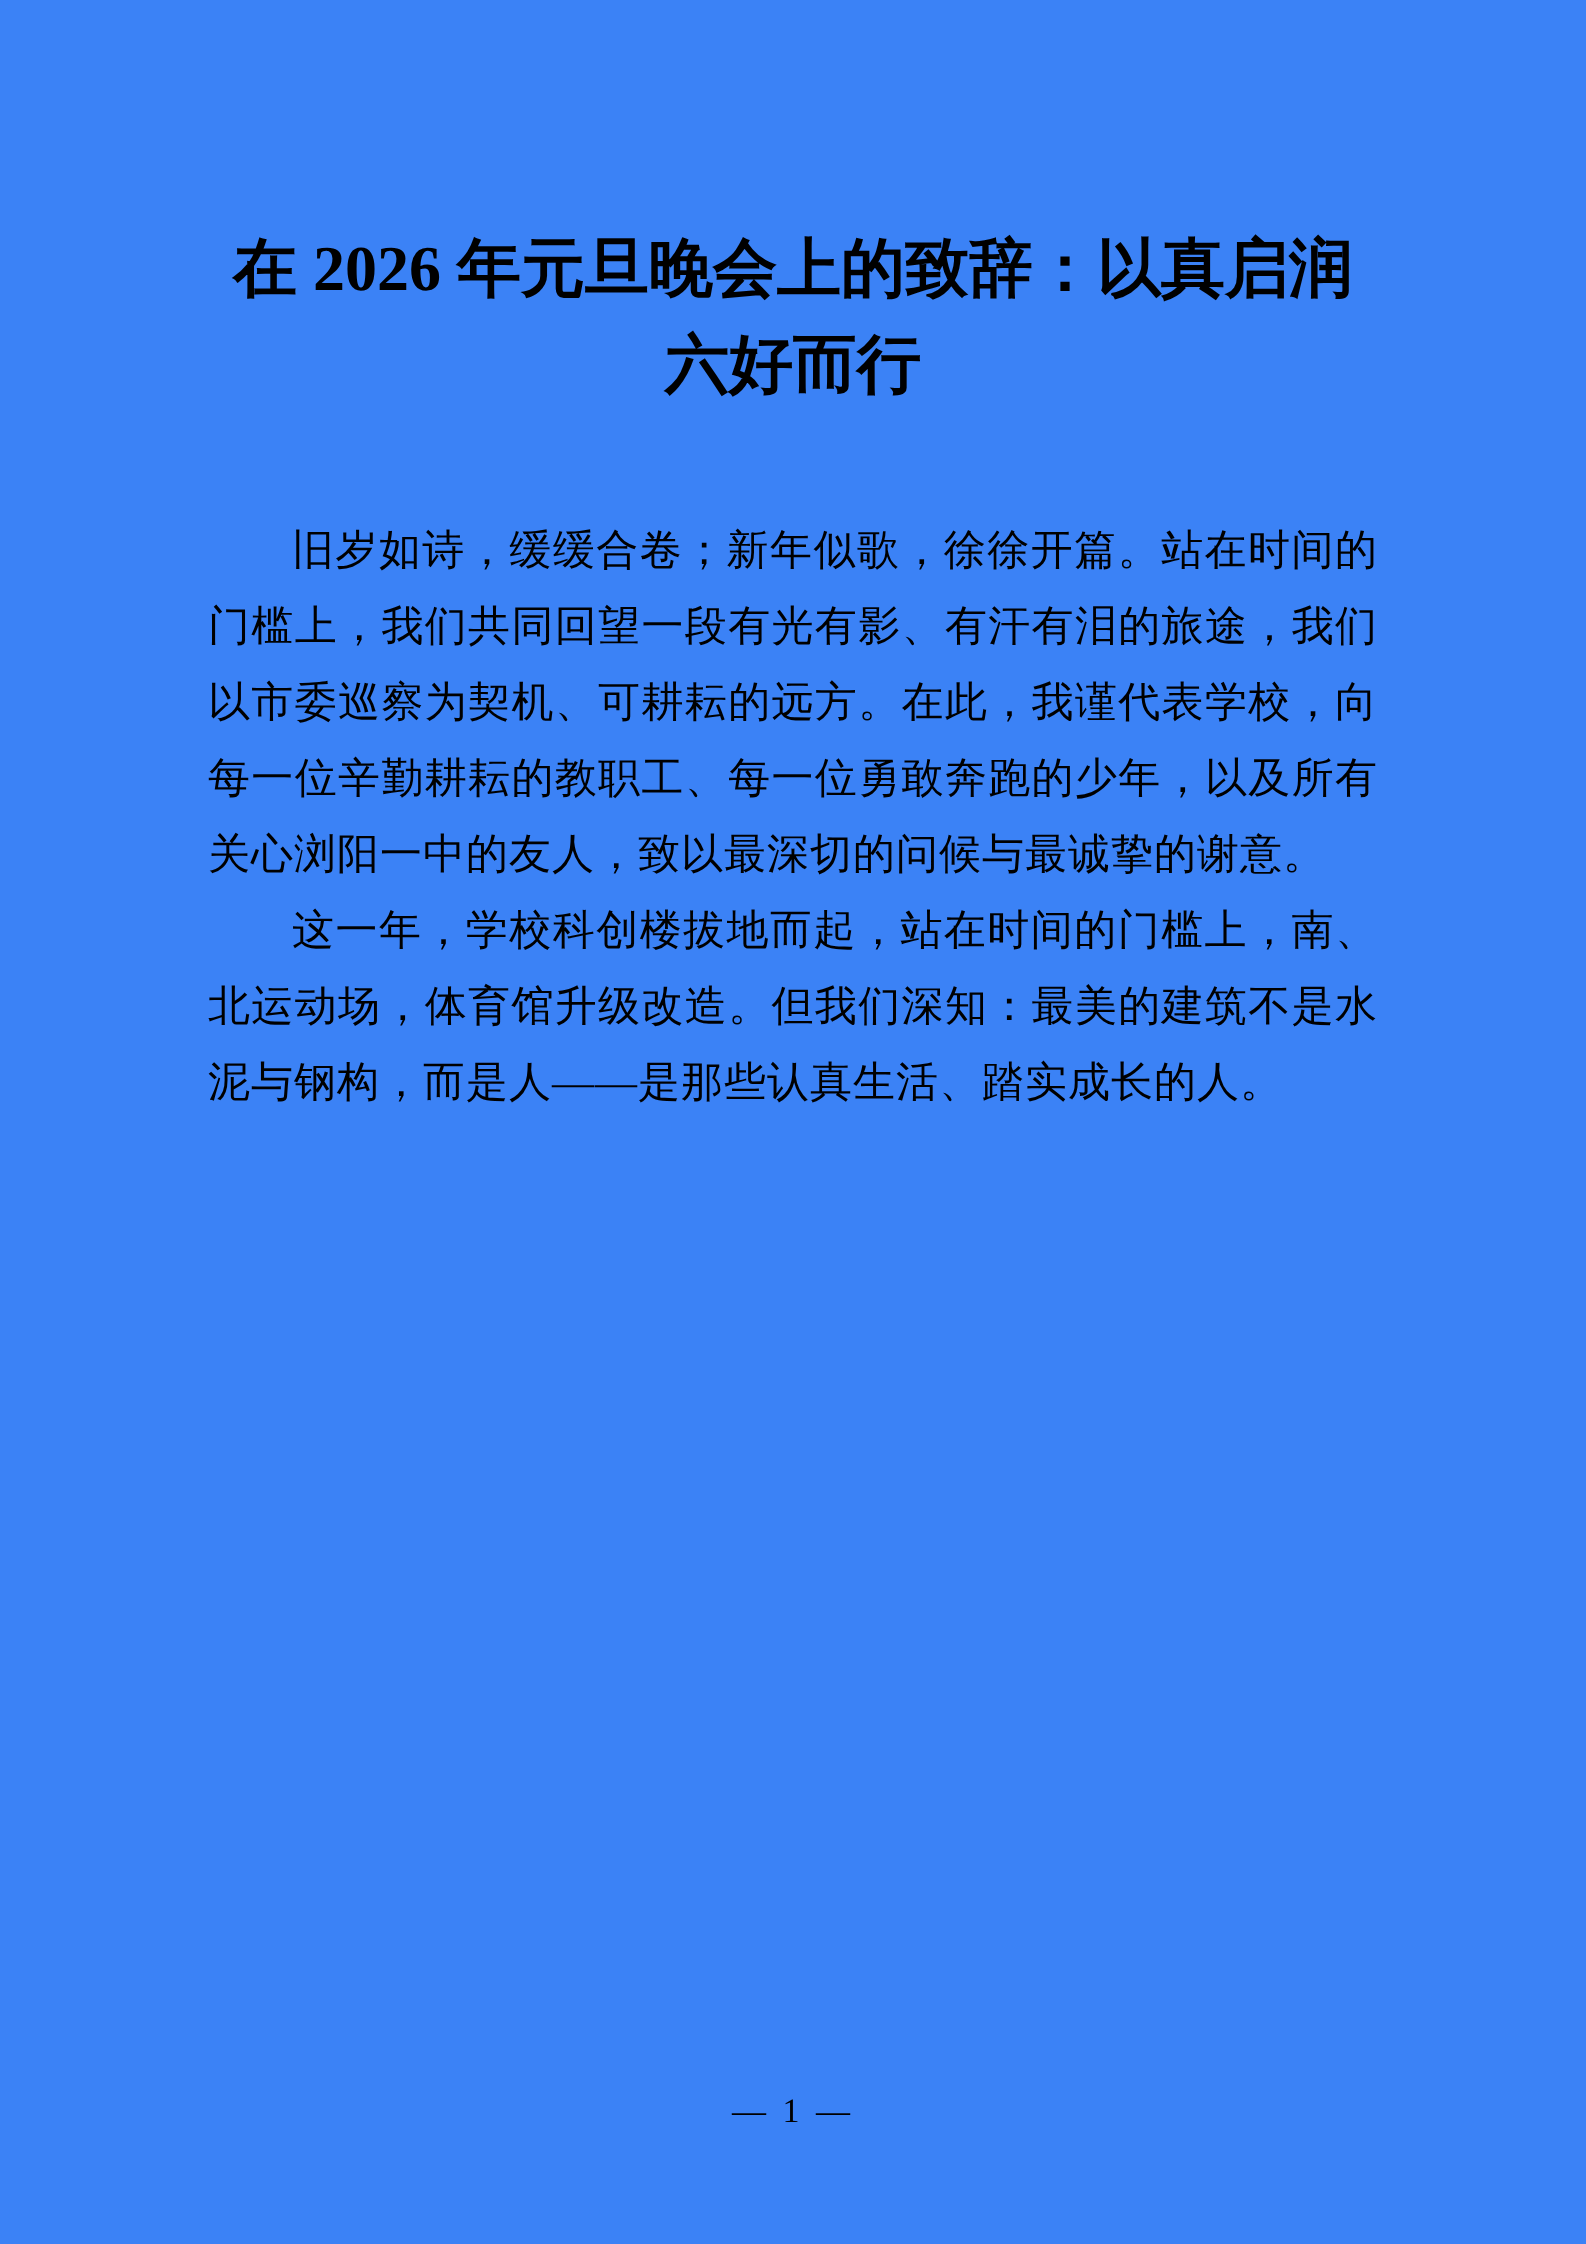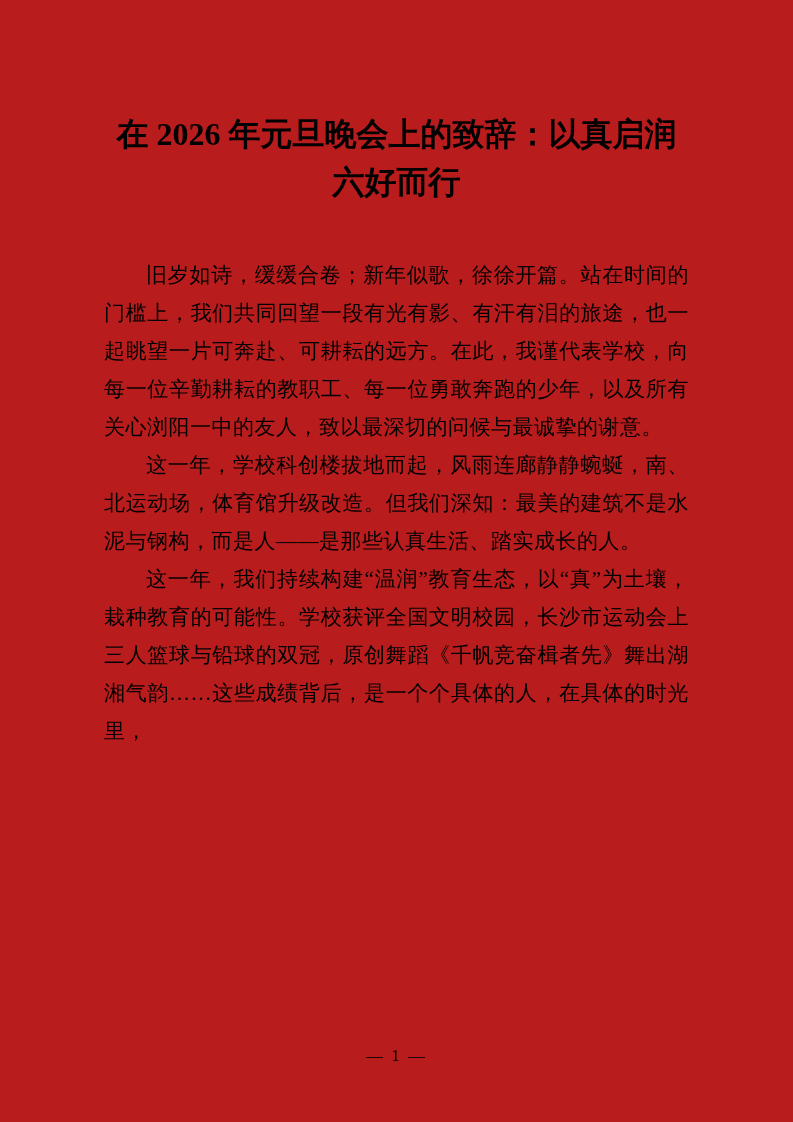--- a/index.html
+++ b/index.html
@@ -4,21 +4,21 @@
 <style>
   * { box-sizing: border-box; }
   html, body {
     margin: 0;
     padding: 0;
     background: #ffffff;
   }
   .page {
     width: 793px;
     height: 1122px;
-    background: #b91c1c;
+    background: #3b82f6;
     position: relative;
     padding: 110px 104px 0 104px;
     font-family: "Liberation Serif", "DejaVu Serif", serif;
     color: #000000;
     overflow: hidden;
   }
   .doc-title {
     font-size: 32px;
     font-weight: 700;
     text-align: center;
@@ -51,26 +51,25 @@
   }
 </style>
 </head>
 <body>
 
 <div class="page">
 
   <h1 class="doc-title">在 2026 年元旦晚会上的致辞：以真启润六好而行</h1>
 
   <div class="body-text">
-    <p>旧岁如诗，缓缓合卷；新年似歌，徐徐开篇。站在时间的门槛上，我们共同回望一段有光有影、有汗有泪的旅途，也一起眺望一片可奔赴、可耕耘的远方。在此，我谨代表学校，向每一位辛勤耕耘的教职工、每一位勇敢奔跑的少年，以及所有关心浏阳一中的友人，致以最深切的问候与最诚挚的谢意。</p>
+    <p>旧岁如诗，缓缓合卷；新年似歌，徐徐开篇。站在时间的门槛上，我们共同回望一段有光有影、有汗有泪的旅途，我们以市委巡察为契机、可耕耘的远方。在此，我谨代表学校，向每一位辛勤耕耘的教职工、每一位勇敢奔跑的少年，以及所有关心浏阳一中的友人，致以最深切的问候与最诚挚的谢意。</p>
 
 
 
 
 
-    <p>这一年，学校科创楼拔地而起，风雨连廊静静蜿蜒，南、北运动场，体育馆升级改造。但我们深知：最美的建筑不是水泥与钢构，而是人——是那些认真生活、踏实成长的人。</p>
+    <p>这一年，学校科创楼拔地而起，站在时间的门槛上，南、北运动场，体育馆升级改造。但我们深知：最美的建筑不是水泥与钢构，而是人——是那些认真生活、踏实成长的人。</p>
 
-    <p>这一年，我们持续构建“温润”教育生态，以“真”为土壤，栽种教育的可能性。学校获评全国文明校园，长沙市运动会上三人篮球与铅球的双冠，原创舞蹈《千帆竞奋楫者先》舞出湖湘气韵……这些成绩背后，是一个个具体的人，在具体的时光里，</p>
   </div>
 
   <div class="page-number">— 1 —</div>
 
 </div>
 
 </body></html>

